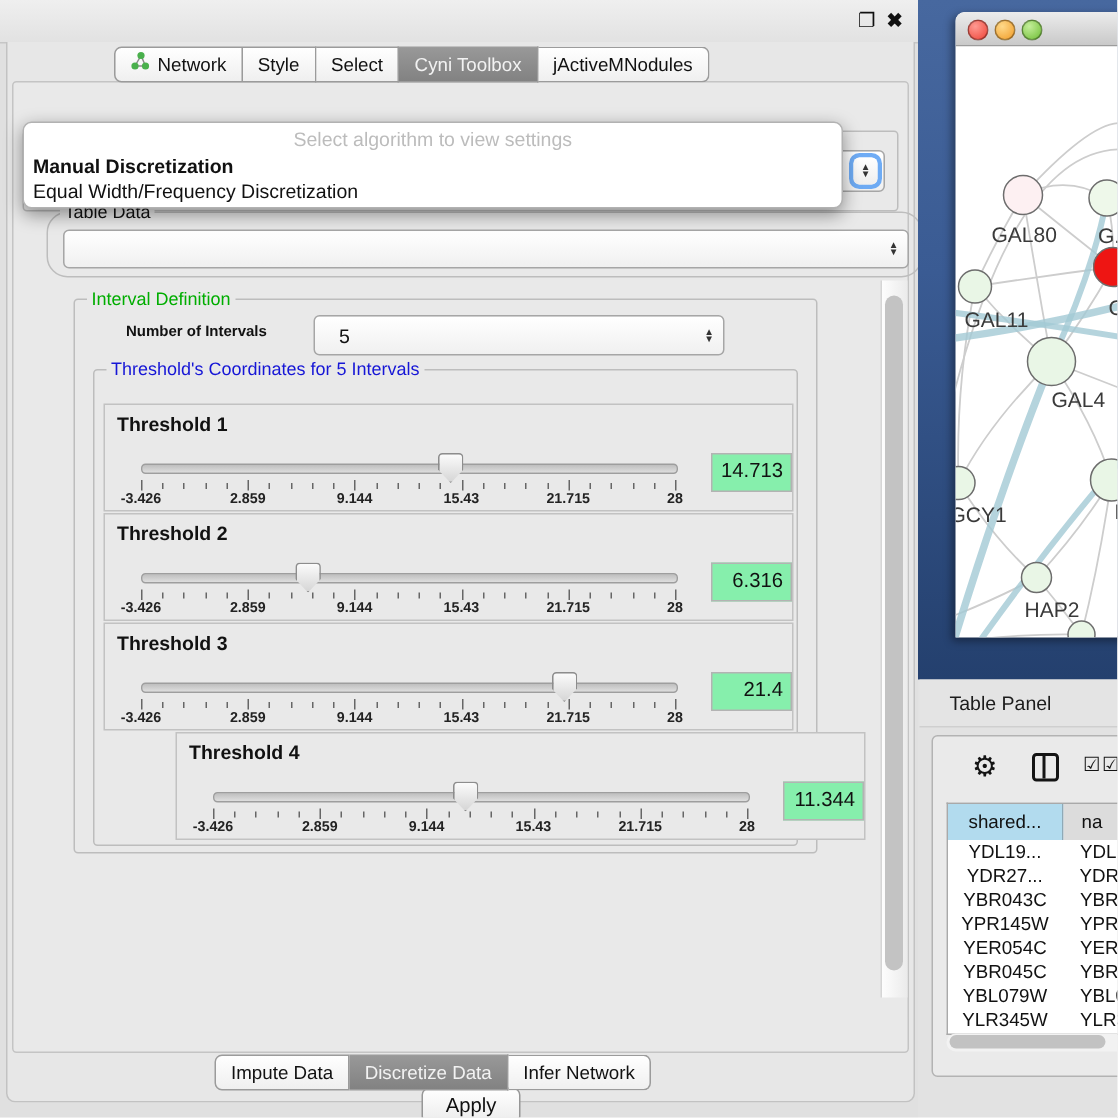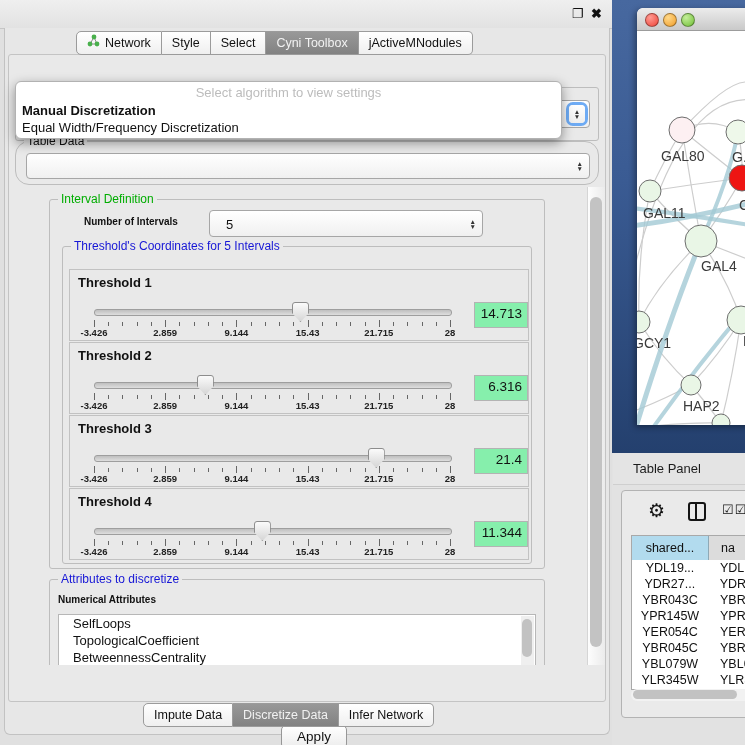--- a/index.html
+++ b/index.html
@@ -116,21 +116,21 @@
       <div class="group" style="left:6px;top:32px;width:582px;height:52px;">
         <span class="gtitle">Discretization Algorithm</span>
         <div class="combo" style="left:10px;top:12px;width:562px;height:26px;">
           <span class="arrows focusring" style="right:4px;width:16px;height:18px;border-radius:4px;background:linear-gradient(#fff,#eee);justify-content:center;">
               <span>▲</span>
               <span>▼</span>
             </span>
         </div>
       </div>
 
-      <div class="group" style="left:6px;top:86px;width:582px;height:42px;border-radius:14px;">
+      <div class="group" style="left:22px;top:86px;width:582px;height:42px;border-radius:14px;">
         <span class="gtitle">Table Data</span>
         <div class="combo" style="left:10px;top:11px;width:562px;height:24px;">
           <span class="arrows">
               <span>▲</span>
               <span>▼</span>
             </span>
         </div>
       </div>
 
       <div class="scrollview">
@@ -254,21 +254,21 @@
                 <div class="tick" style="left: 365.76px;"></div>
                 <div class="tick major" style="left: 380px;"></div>
                 <span class="ticklabel" style="left: 24px;">-3.426</span>
                 <span class="ticklabel" style="left: 95.2px;">2.859</span>
                 <span class="ticklabel" style="left: 166.4px;">9.144</span>
                 <span class="ticklabel" style="left: 237.6px;">15.43</span>
                 <span class="ticklabel" style="left: 308.8px;">21.715</span>
                 <span class="ticklabel" style="left: 380px;">28</span>
                 <div class="vfield">21.4</div>
               </div>
-              <div class="tbox" style="top: 241px;">
+              <div class="tbox" style="top: 241px; margin-left: 48px;">
                 <div class="tlabel">Threshold 4</div>
                 <div class="track"></div>
                 <div class="thumb" style="left: 183.818px;"></div>
                 <div class="tick major" style="left: 24px;"></div>
                 <div class="tick" style="left: 38.24px;"></div>
                 <div class="tick" style="left: 52.48px;"></div>
                 <div class="tick" style="left: 66.72px;"></div>
                 <div class="tick" style="left: 80.96px;"></div>
                 <div class="tick major" style="left: 95.2px;"></div>
                 <div class="tick" style="left: 109.44px;"></div>
@@ -295,32 +295,20 @@
                 <span class="ticklabel" style="left: 95.2px;">2.859</span>
                 <span class="ticklabel" style="left: 166.4px;">9.144</span>
                 <span class="ticklabel" style="left: 237.6px;">15.43</span>
                 <span class="ticklabel" style="left: 308.8px;">21.715</span>
                 <span class="ticklabel" style="left: 380px;">28</span>
                 <div class="vfield">11.344</div>
               </div>
             </div>
         </div>
 
-        <div class="group" style="left:34px;top:392px;width:494px;height:120px;">
-          <span class="gtitle blue">Attributes to discretize</span>
-          <span class="heading" style="position:absolute;left:8px;top:14px;">Numerical Attributes</span>
-          <div class="listbox" style="left:8px;top:34px;width:476px;height:82px;" id="attr-list">
-            <div class="lsb">
-                <div class="thumbl"></div>
-              </div>
-          <div class="li">SelfLoops</div>
-              <div class="li">TopologicalCoefficient</div>
-              <div class="li">BetweennessCentrality</div>
-            </div>
-        </div>
       </div>
 
       <div class="vsb">
           <div class="thumbv"></div>
         </div>
 
       <div class="applybtn">Apply</div>
     </div>
 
     <div class="tabs bottom-tabs" id="bottom-tabs">

